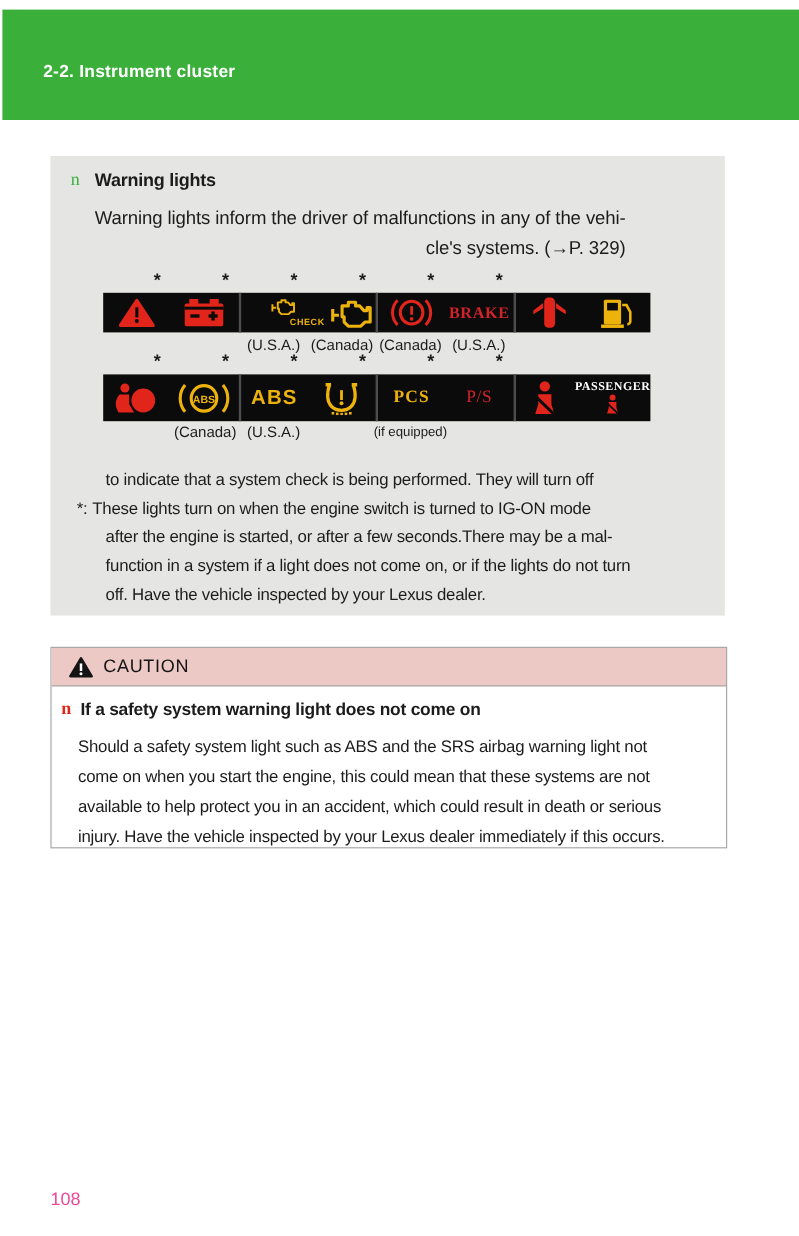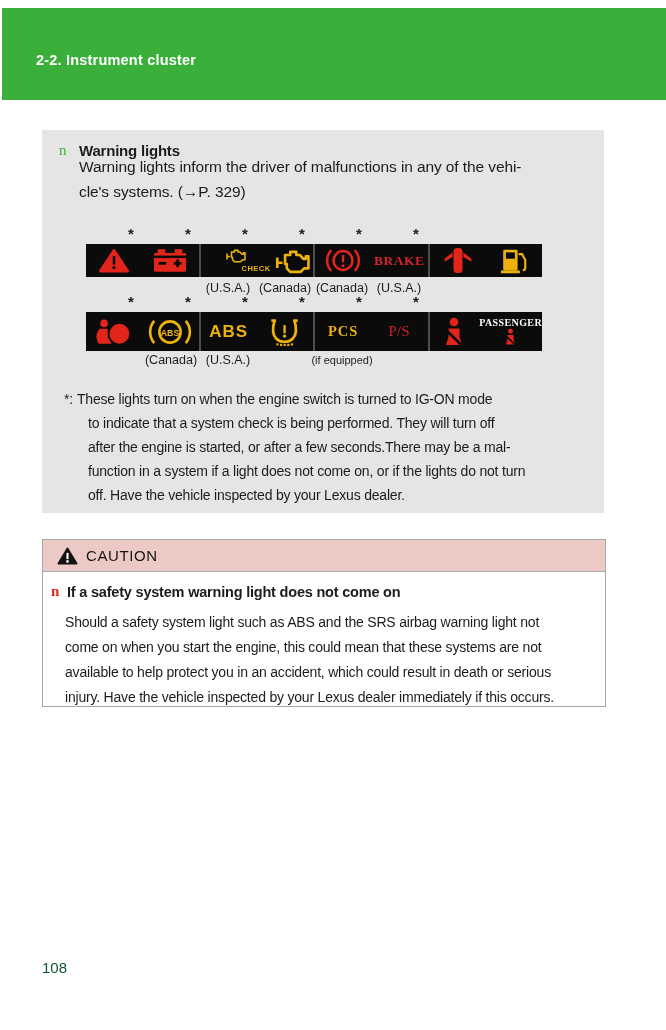--- a/index.html
+++ b/index.html
@@ -25,21 +25,21 @@
   .marker {
     font-family:"Liberation Serif", serif; font-size:15px;
   }
   .marker.green { color:#3aaf3a; }
   .marker.red { color:#e1251b; }
   .gp-marker { position:absolute; left:17px; top:12px; }
   .gp-heading {
     position:absolute; left:37px; top:12px;
     font-size:15px; font-weight:bold; letter-spacing:-0.2px;
   }
-  .gp-intro { position:absolute; left:37px; top:24px; }
+  .gp-intro { position:absolute; left:37px; top:40px;text-align:right; }
   .gp-intro .line { font-size:15.5px; line-height:25px; white-space:nowrap; letter-spacing:-0.1px; }
   
   .ast-row { position:absolute; left:44px; width:456px; height:14px; }
   .ast-row .ast {
     position:absolute; transform:translateX(-50%);
     font-size:15px; font-weight:bold; color:#1c1c1c; line-height:14px;
   }
   .strip {
     position:absolute; left:44px; width:456px; background:#0b0b0b;
     display:flex; align-items:stretch;
@@ -97,21 +97,21 @@
     font-size:15px; color:#141414; letter-spacing:0.6px; margin-left:8px;
   }
   .cb-marker { position:absolute; left:8px; top:43px; font-weight:bold; }
   .cb-heading {
     position:absolute; left:24px; top:44px;
     font-size:14.5px; font-weight:bold; letter-spacing:-0.2px; white-space:nowrap;
   }
   .cb-body { position:absolute; left:22px; top:70px; width:534px; }
   .cb-body .line { font-size:14px; line-height:25px; white-space:nowrap; letter-spacing:-0.2px; }
   
-  .page-number { position:absolute; left:42px; top:959px; font-size:15px; color:#14532d; }
+  .page-number { position:absolute; left:42px; top:991px; font-size:15px; color:#ec4899; }
   svg { display:block; }
 </style>
 </head>
 <body>
 
 <div class="page">
 
   <div class="green-header">
     <div class="title">2-2. Instrument cluster</div>
   </div>
@@ -300,24 +300,24 @@
       </div>
     </div>
 
     <div class="cap-row" style="top:223px">
       <span class="cap" style="left:85px">(Canada)</span>
       <span class="cap" style="left:142px">(U.S.A.)</span>
       <span class="cap small" style="left:256px">(if equipped)</span>
     </div>
 
     <div class="footnote">
+      <div class="fn-line">to indicate that a system check is being performed. They will turn off</div>
       <div class="fn-line first">
         <span class="fn-prefix">*:</span><span>These lights turn on when the engine switch is turned to IG-ON mode</span>
       </div>
-      <div class="fn-line">to indicate that a system check is being performed. They will turn off</div>
       <div class="fn-line">after the engine is started, or after a few seconds.There may be a mal-</div>
       <div class="fn-line">function in a system if a light does not come on, or if the lights do not turn</div>
       <div class="fn-line">off. Have the vehicle inspected by your Lexus dealer.</div>
     </div>
   </div>
 
   <div class="caution-box">
     <div class="caution-header">
       <span>
         <svg width="21" height="18" viewBox="0 0 22 19">

